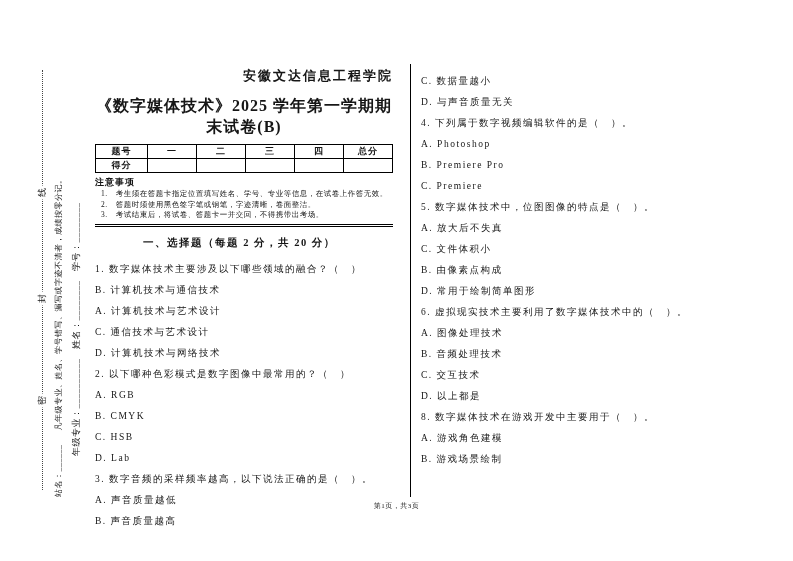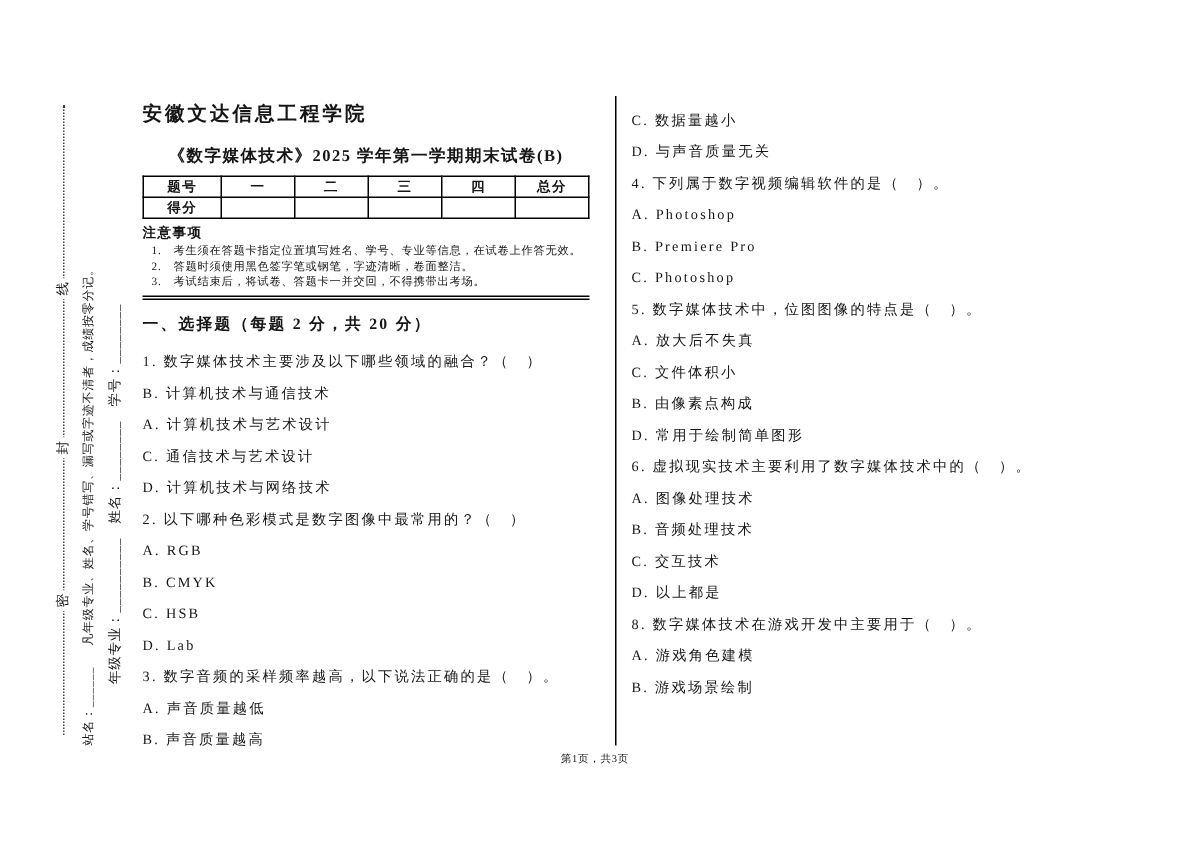--- a/index.html
+++ b/index.html
@@ -12,32 +12,32 @@
   .seal-char { position:absolute; left:35px; width:14px; text-align:center; font-size:9px; background:#fff; transform:rotate(-90deg); }
   .sb-warning { left:53px; top:497px; width:426px; height:12px; font-size:8px; letter-spacing:0.5px; }
   .sb-warning .gap { display:inline-block; width:14px; }
   .sb-fields { left:70px; top:456px; width:370px; height:13px; font-size:9px; letter-spacing:0.5px; }
 
   
   .divider { position:absolute; left:410px; top:64px; height:433px; width:0; border-left:1.6px solid #000; }
   .left-col  { position:absolute; left:95px;  top:67px; width:298px; }
   .right-col { position:absolute; left:421px; top:71px; width:305px; }
 
-  .school-title { text-align:left; font-size:13px; font-weight:bold; letter-spacing:2px; }
-  .exam-title   { text-align:center; font-size:11px; font-weight:bold; letter-spacing:1px; margin-top:11px; }
+  .school-title { text-align:right; font-size:13px; font-weight:bold; letter-spacing:2px; }
+  .exam-title   { text-align:center; font-size:16px; font-weight:bold; letter-spacing:1px; margin-top:11px; }
 
   table.score { width:100%; border-collapse:collapse; margin-top:6px; table-layout:fixed; }
   table.score td { border:1.3px solid #000; height:14px; text-align:center; font-size:9px; font-weight:bold; letter-spacing:1px; }
   table.score td:first-child { width:52px; }
 
   .notice-title { margin-top:3px; font-size:9px; font-weight:bold; letter-spacing:1px; }
   .notice-item  { font-size:7.5px; line-height:10.5px; letter-spacing:0.5px; padding-left:6px; }
   .dline { margin-top:3px; height:3px; border-top:1.3px solid #000; border-bottom:1px solid #000; }
 
-  .sec-heading { margin-top:9px; font-size:10.5px; font-weight:bold; letter-spacing:1.5px; }
+  .sec-heading { margin-top:9px; font-size:10.5px; font-weight:bold; letter-spacing:1.5px;margin-left:48px; }
   .q-block { margin-top:9px; }
   .q-line { height:21px; line-height:21px; font-size:9.5px; letter-spacing:1.5px; white-space:nowrap; overflow:hidden; }
   .right-col .q-line:first-child { margin-top:0; }
 
   .footer { position:absolute; left:0; right:0; top:501px; text-align:center; font-size:7px; letter-spacing:0.5px; }
 </style>
 </head>
 <body>
 
 <div class="seal-dotted"></div>
@@ -103,21 +103,21 @@
     <div class="q-line">B.  声音质量越高</div>
   </div>
 </div>
 
 <div class="right-col">
   <div class="q-line">C.  数据量越小</div>
   <div class="q-line">D.  与声音质量无关</div>
   <div class="q-line">4.  下列属于数字视频编辑软件的是（　）。</div>
   <div class="q-line">A.  Photoshop</div>
   <div class="q-line">B.  Premiere Pro</div>
-  <div class="q-line">C.  Photoshop</div>
+  <div class="q-line">C.  Premiere</div>
   <div class="q-line">5.  数字媒体技术中，位图图像的特点是（　）。</div>
   <div class="q-line">A.  放大后不失真</div>
   <div class="q-line">C.  文件体积小</div>
   <div class="q-line">B.  由像素点构成</div>
   <div class="q-line">D.  常用于绘制简单图形</div>
   <div class="q-line">6.  虚拟现实技术主要利用了数字媒体技术中的（　）。</div>
   <div class="q-line">A.  图像处理技术</div>
   <div class="q-line">B.  音频处理技术</div>
   <div class="q-line">C.  交互技术</div>
   <div class="q-line">D.  以上都是</div>

